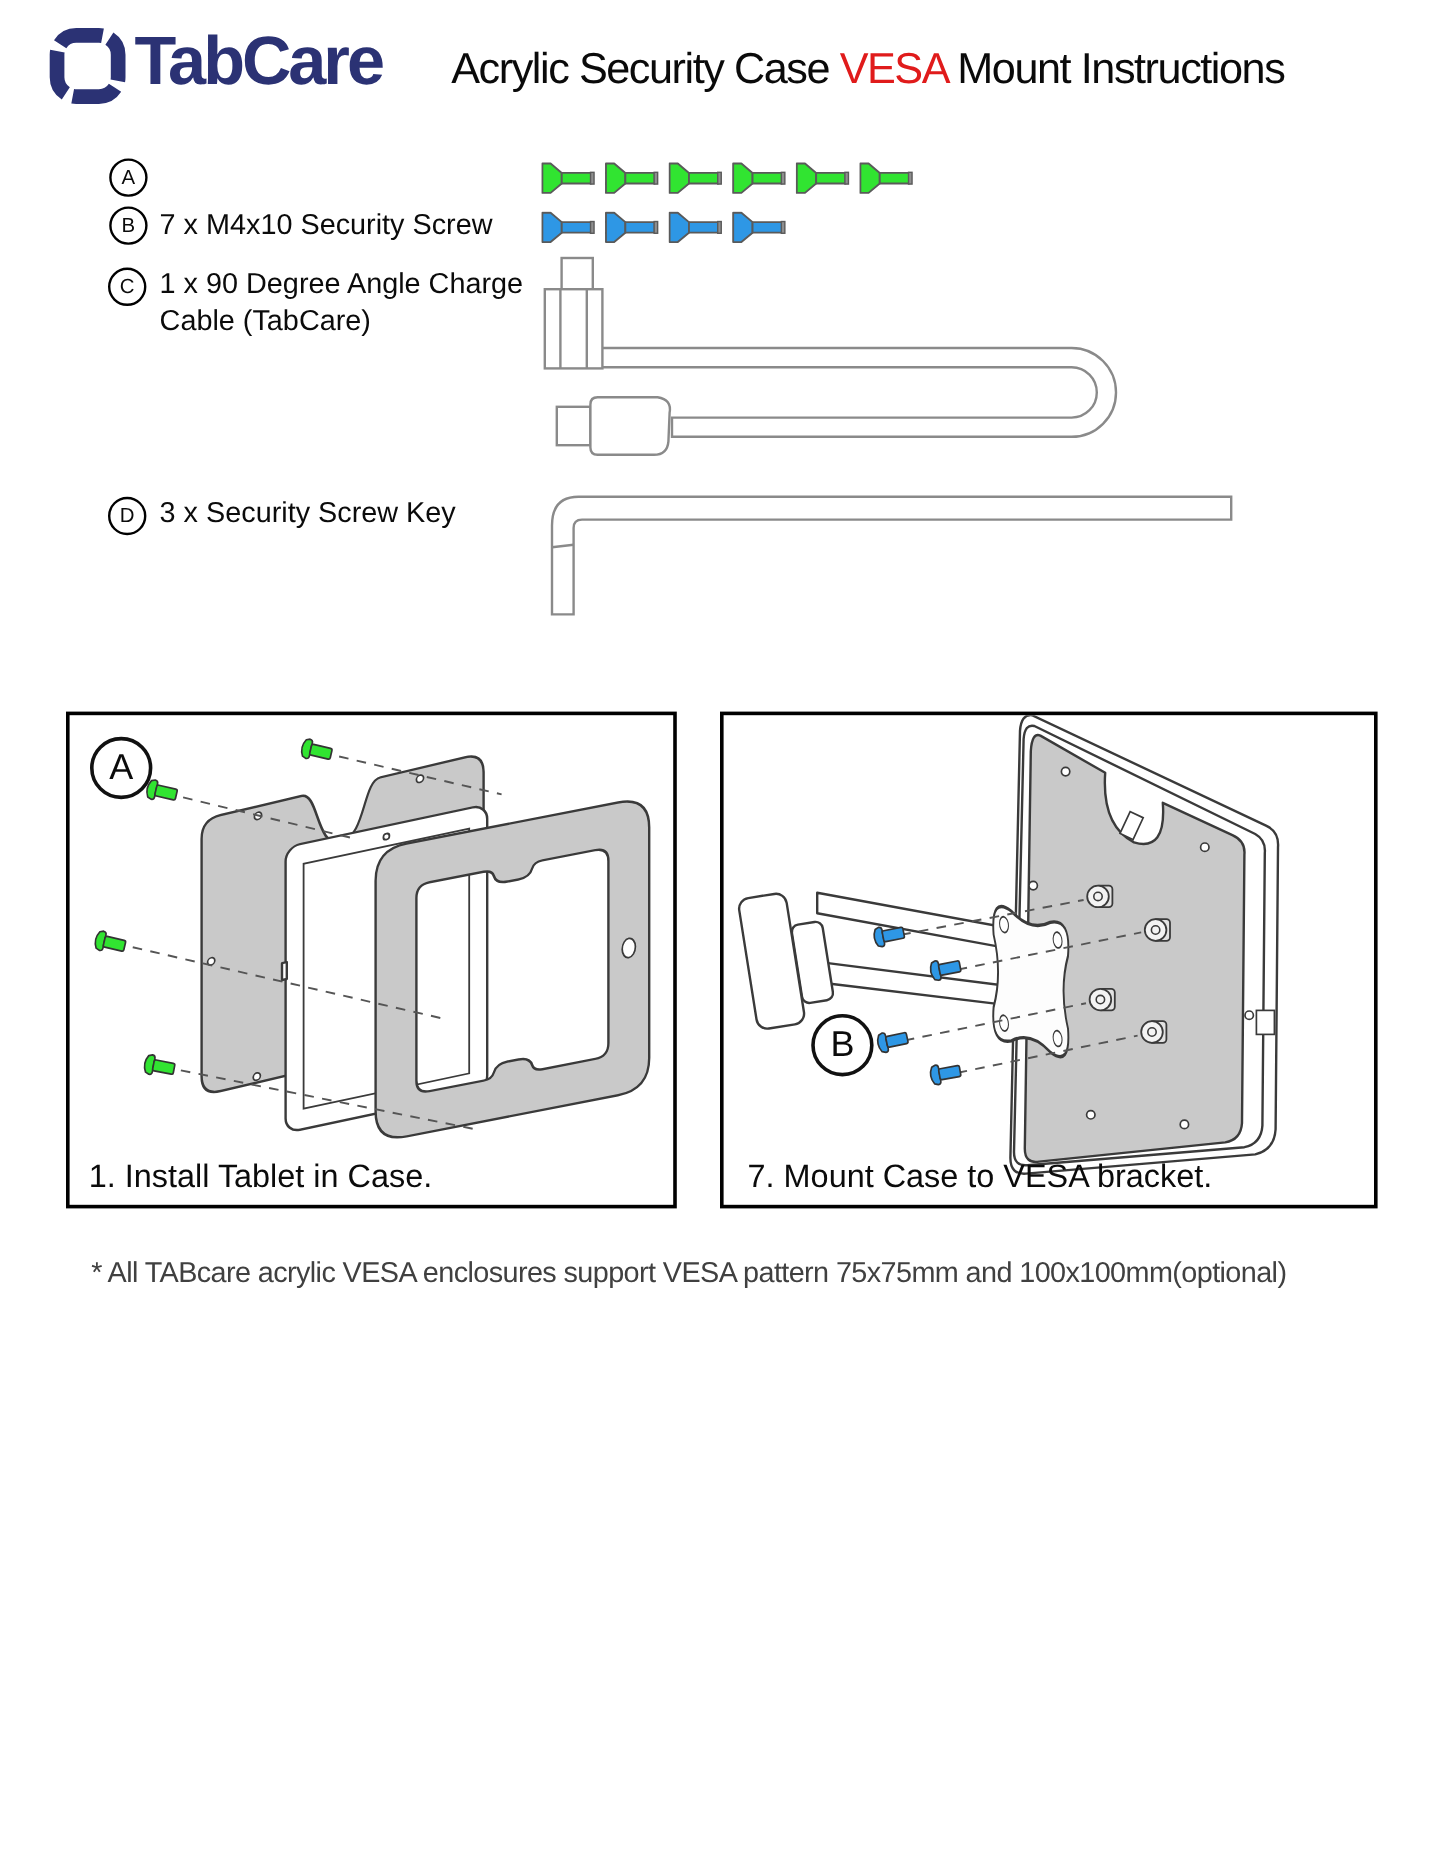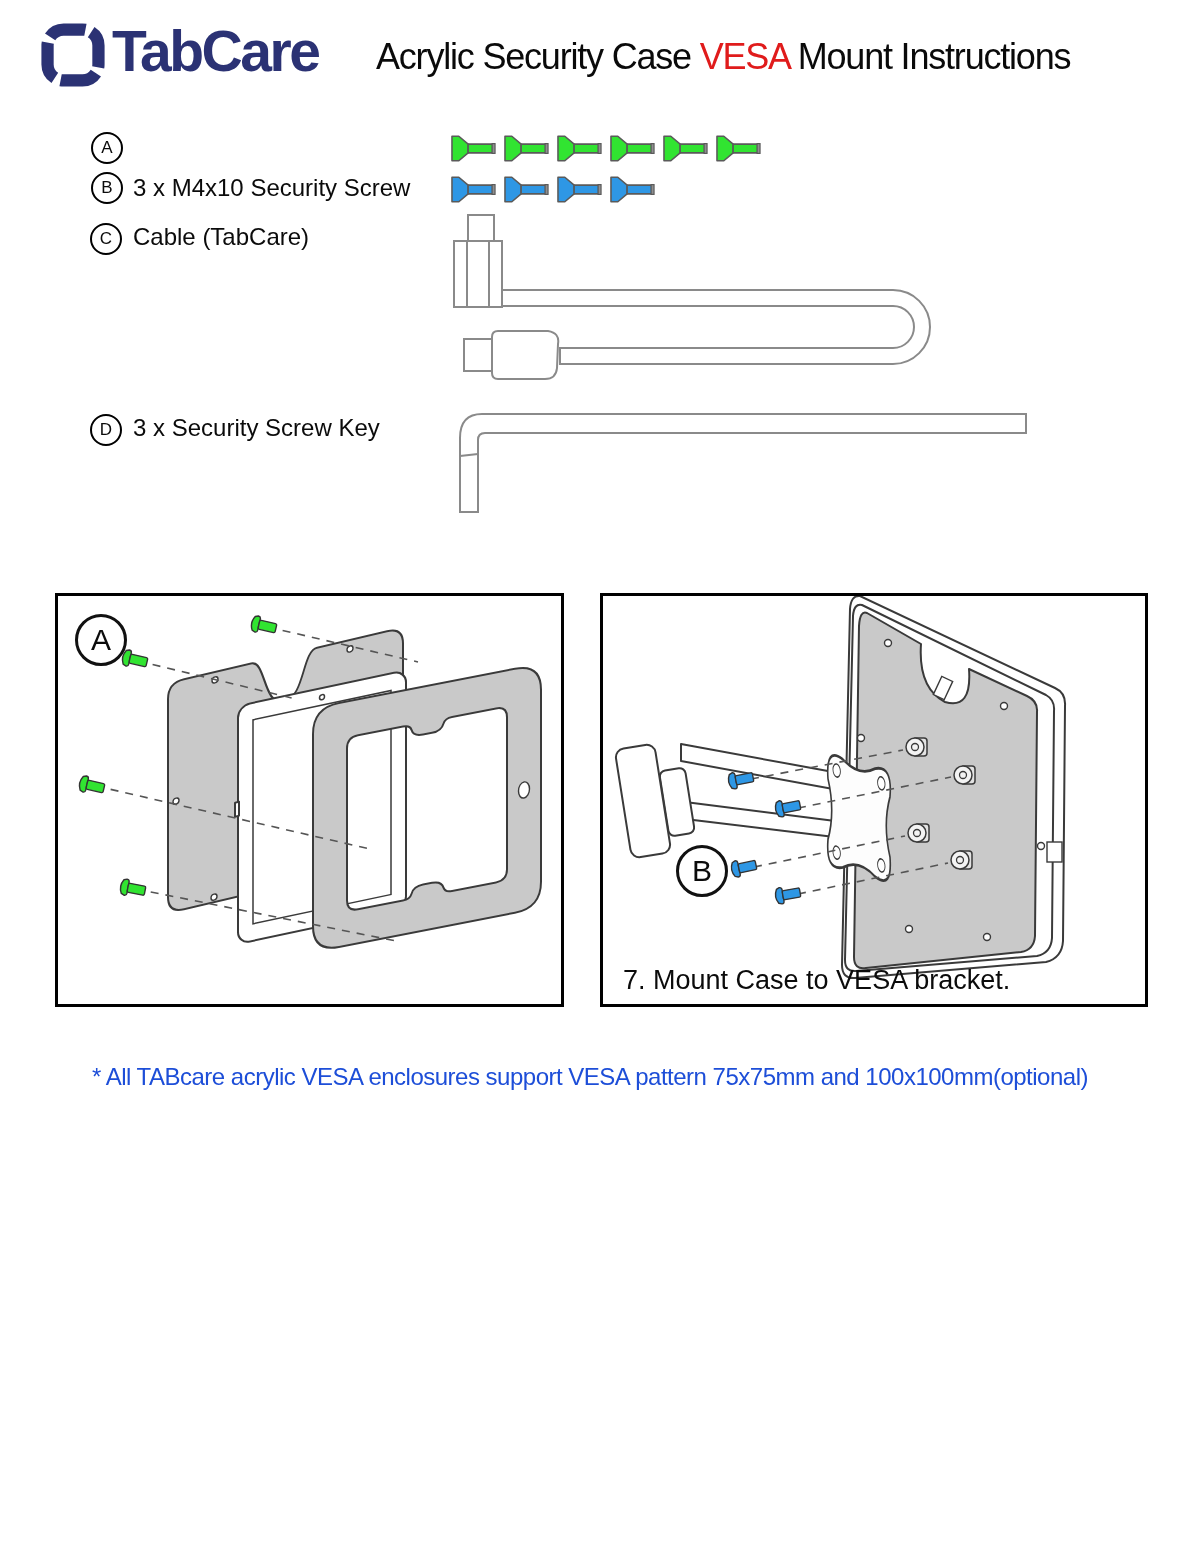--- a/index.html
+++ b/index.html
@@ -52,22 +52,22 @@
   .ln{fill:#fff;stroke:#3a3a3a;stroke-width:2px;stroke-linejoin:round;}
   .lnn{fill:none;stroke:#3a3a3a;stroke-width:1.5px;}
   .gray{fill:var(--acrylic_gray,#c9c9c9);stroke:#3a3a3a;stroke-width:2px;stroke-linejoin:round;}
   .hole{fill:#fff;stroke:#3a3a3a;stroke-width:1.4px;}
   .dash{stroke:#555;stroke-width:1.6px;stroke-dasharray:8 7;fill:none;}
   .pscrew path,.pscrew rect{fill:currentColor;stroke:#333;stroke-width:1.4px;stroke-linejoin:round;}
   .sg{color:var(--screw_green,#31e431);}
   .sb{color:var(--screw_blue,#2e97e5);}
 
   
-  .footnote{position:absolute;left:76px;top:1047px;margin:16px;font-size:24px;letter-spacing:-0.5px;
-            color:#1d4ed8;white-space:nowrap;}
+  .footnote{position:absolute;left:76px;top:1047px;margin:0;font-size:24px;letter-spacing:-0.5px;
+            color:#404040;white-space:nowrap;}
 </style>
 </head>
 <body>
 
 <div class="page">
 
   <svg class="logo-icon" viewBox="0 0 70 70">
     <rect x="8" y="8" width="54" height="54" rx="17" fill="none" stroke="var(--brand_navy,#2b3274)" stroke-width="13" pathLength="100" stroke-dasharray="21.5 3.5" stroke-dashoffset="9"></rect>
   </svg>
   <div class="brand-name">TabCare</div>
@@ -101,21 +101,21 @@
         <rect class="cap" x="42" y="8.5" width="3" height="10"></rect>
       </svg>
       <svg class="screw" viewBox="0 0 47 27">
         <polygon points="1,1 8,1 17.5,9 17.5,18 8,26 1,26"></polygon>
         <rect class="body" x="17.5" y="9" width="25" height="9"></rect>
         <rect class="cap" x="42" y="8.5" width="3" height="10"></rect>
       </svg>
     </div>
 
   <div class="badge badge-b">B</div>
-  <div class="part-label label-b">3 x M4x10 Security Screw</div>
+  <div class="part-label label-b">7 x M4x10 Security Screw</div>
   <div class="screw-row screws-b">
       <svg class="screw" viewBox="0 0 47 27">
         <polygon points="1,1 8,1 17.5,9 17.5,18 8,26 1,26"></polygon>
         <rect class="body" x="17.5" y="9" width="25" height="9"></rect>
         <rect class="cap" x="42" y="8.5" width="3" height="10"></rect>
       </svg>
       <svg class="screw" viewBox="0 0 47 27">
         <polygon points="1,1 8,1 17.5,9 17.5,18 8,26 1,26"></polygon>
         <rect class="body" x="17.5" y="9" width="25" height="9"></rect>
         <rect class="cap" x="42" y="8.5" width="3" height="10"></rect>
@@ -127,20 +127,21 @@
       </svg>
       <svg class="screw" viewBox="0 0 47 27">
         <polygon points="1,1 8,1 17.5,9 17.5,18 8,26 1,26"></polygon>
         <rect class="body" x="17.5" y="9" width="25" height="9"></rect>
         <rect class="cap" x="42" y="8.5" width="3" height="10"></rect>
       </svg>
     </div>
 
   <div class="badge badge-c">C</div>
   <div class="part-label label-c">
+    <div>1 x 90 Degree Angle Charge</div>
     <div>Cable (TabCare)</div>
   </div>
   <svg class="cable-art" viewBox="0 0 516 178">
 
     <path class="lt" d="M57,78 H449 A37,37 0 0 1 449,152 H116 V136 H449 A21,21 0 0 0 449,94 H57 Z"></path>
 
     <rect class="lt" x="24" y="3" width="26" height="27"></rect>
     <rect class="lt" x="10" y="29" width="48" height="66"></rect>
     <line class="ltn" x1="23" y1="29" x2="23" y2="95"></line>
     <line class="ltn" x1="45" y1="29" x2="45" y2="95"></line>
@@ -190,20 +191,21 @@
       <line class="dash" x1="80" y1="65" x2="238" y2="103"></line>
       <line class="dash" x1="38" y1="190" x2="312" y2="253"></line>
       <line class="dash" x1="78" y1="293" x2="338" y2="345"></line>
 
       <use href="#pscrew1" class="sg" transform="translate(203,29) rotate(13)"></use>
       <use href="#pscrew1" class="sg" transform="translate(74,63) rotate(13)"></use>
       <use href="#pscrew1" class="sg" transform="translate(31,189) rotate(13)"></use>
       <use href="#pscrew1" class="sg" transform="translate(72,292) rotate(11)"></use>
     </svg>
     <div class="step-badge step-badge-1">A</div>
+    <div class="caption caption-1">1. Install Tablet in Case.</div>
   </div>
 
   <div class="panel panel-2">
     <svg class="diagram" viewBox="0 0 542 408">
       <defs>
         <g id="pscrew2" class="pscrew">
           <path d="M-4.5,-8.2 L-7.5,-7 Q-11.5,0 -7.5,7 L-4.5,8.2 Q-2,8.2 -2,5.5 L-2,-5.5 Q-2,-8.2 -4.5,-8.2 Z"></path>
           <rect x="-2.2" y="-4.6" width="17.5" height="9.2" rx="1.5"></rect>
         </g>
         <g id="standoff1">

